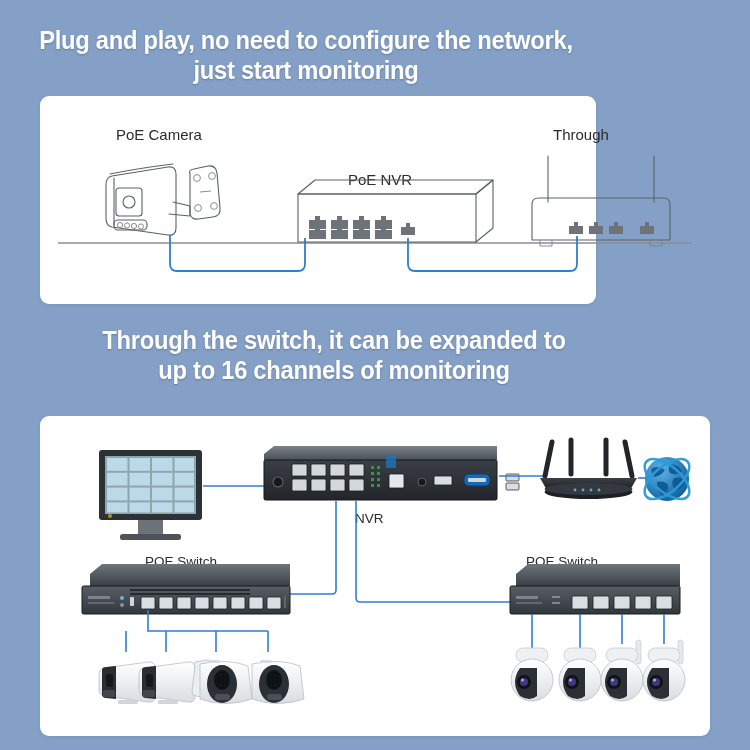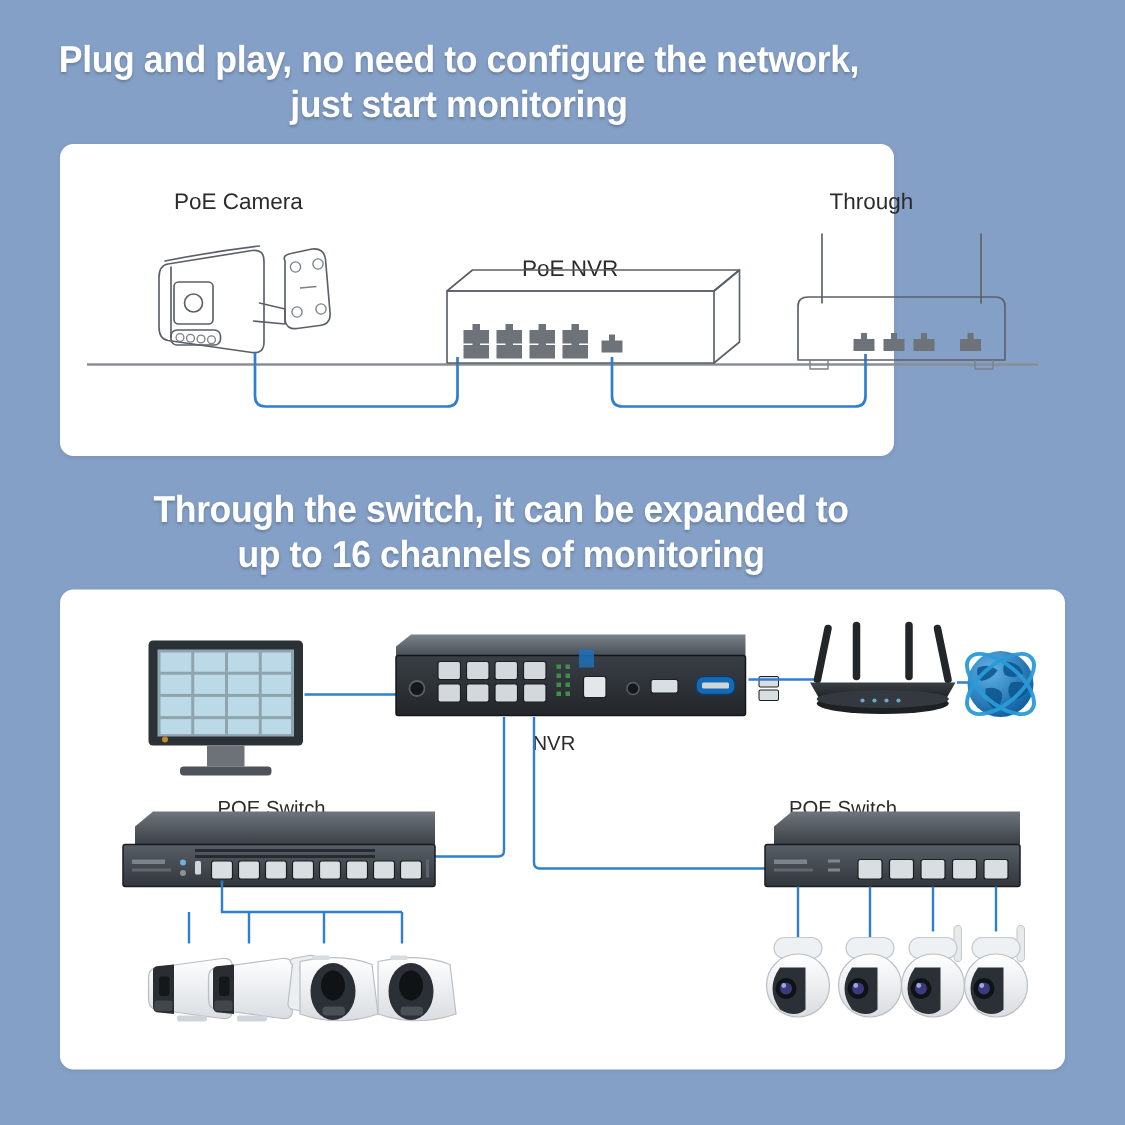--- a/index.html
+++ b/index.html
@@ -27,21 +27,21 @@
   #heading2{ position:absolute; left:4px; top:325px; width:660px; }
 
   
   .panel{
     position:absolute;
     background:#ffffff;
     border-radius:9px;
     box-shadow:0 1px 3px rgba(40,60,90,.12);
   }
   #panel1{ left:40px; top:96px; width:556px; height:208px; }
-  #panel2{ left:40px; top:393px; width:670px; height:320px; }
+  #panel2{ left:40px; top:416px; width:670px; height:320px; }
 
   .lbl{
     position:absolute;
     color:#2b2b2b;
     font-size:15px;
     white-space:nowrap;
     font-family:"Liberation Sans", sans-serif;
   }
   .lbl.small{ font-size:13.5px; }
 

